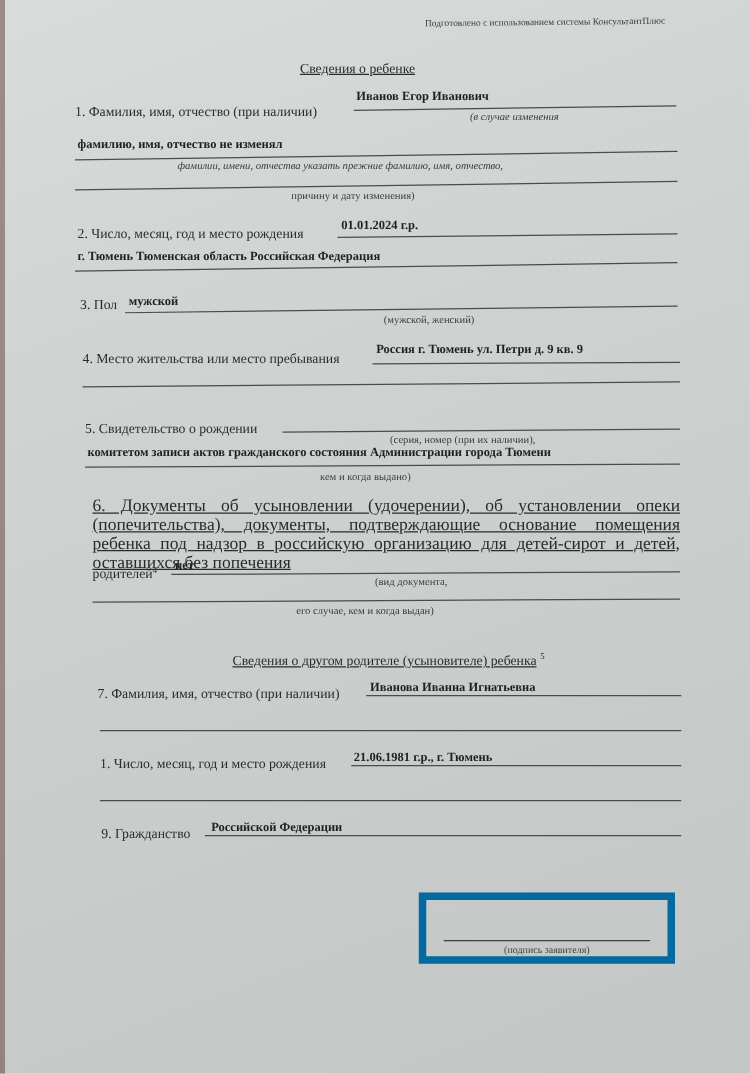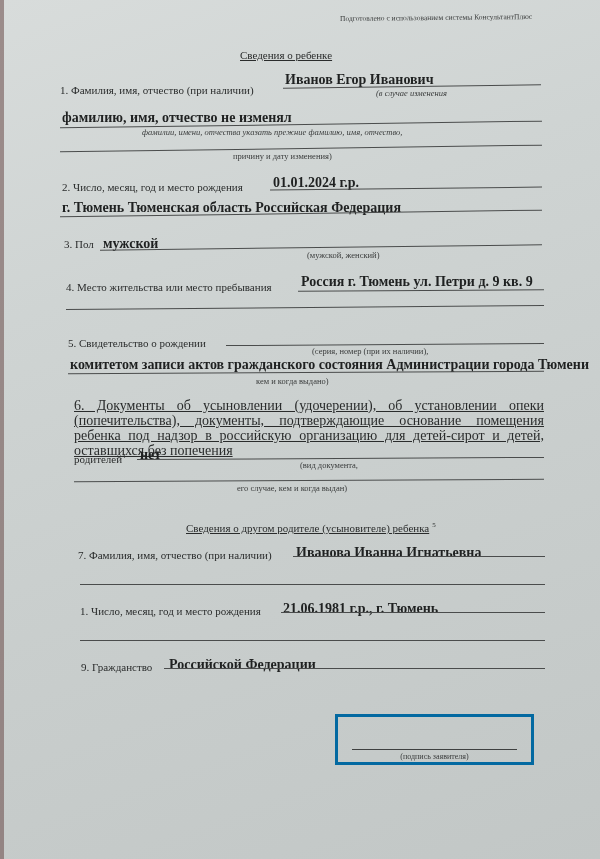--- a/index.html
+++ b/index.html
@@ -9,24 +9,24 @@
     font-family: "Liberation Serif", serif;
     color:#2a2c2c;
     position:relative;
   }
   .page { position:absolute; left:0; top:0; width:588px; height:859px; }
   .left-edge { position:absolute; left:0; top:0; width:4px; height:859px; background:#6a4a48; opacity:0.55; }
   .header-note { position:absolute; left:340px; top:13px; font-size:7.5px; color:#3a3c3c; transform:rotate(-0.6deg); }
   .section-title { position:absolute; font-size:11px; text-decoration:underline; color:#2a2c2c; }
   .row { position:absolute; font-size:11px; white-space:nowrap; }
   .line { position:absolute; height:0; border-top:1px solid #4a4c4c; }
-  .val { font-weight:bold; font-size:14px; position:absolute; white-space:nowrap; color:#1f2121; }
+  .val { font-weight:bold; font-size:10px; position:absolute; white-space:nowrap; color:#1f2121; }
   .hint { position:absolute; font-size:8.5px; color:#3a3c3c; white-space:nowrap; }
   .justified { position:absolute; left:74px; width:470px; font-size:14px; line-height:15px; text-align:justify;text-decoration:underline; }
-  .sigbox { position:absolute; left:335px; top:714px; width:193px; height:45px; border:3px solid #0369a1; }
+  .sigbox { position:absolute; left:335px; top:714px; width:193px; height:45px; border:6px solid #0369a1; }
   .sigline { position:absolute; left:14px; right:14px; top:32px; border-top:1px solid #3e4040; }
   .sighint { position:absolute; left:0; right:0; top:35px; text-align:center; font-size:8px; color:#3a3c3c; }
 </style>
 </head>
 <body>
 
 <div class="page">
   <div class="left-edge"></div>
 
   <div class="header-note">Подготовлено с использованием системы КонсультантПлюс</div>

